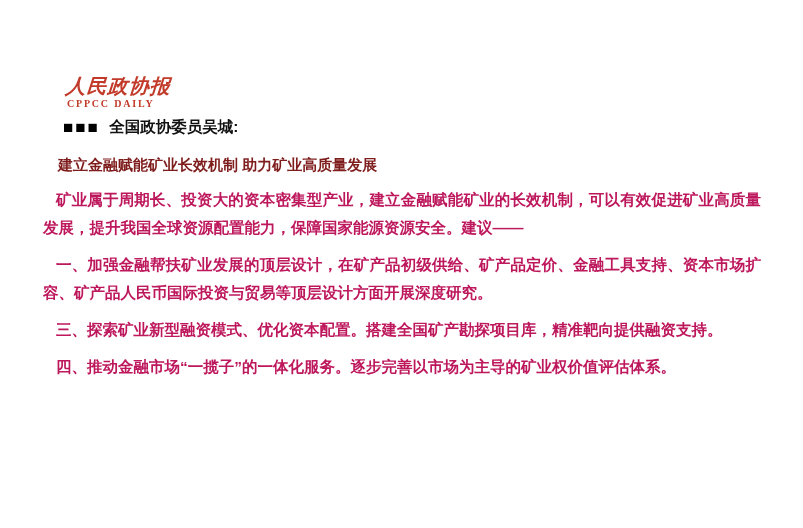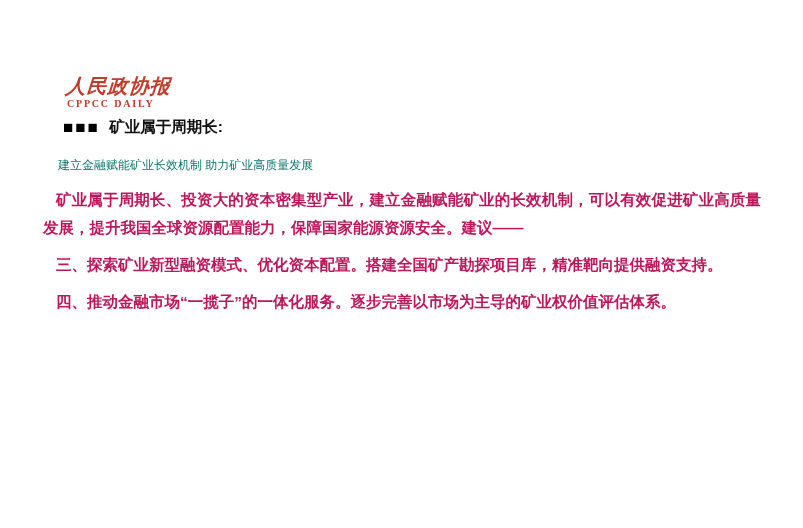--- a/index.html
+++ b/index.html
@@ -55,23 +55,23 @@
     font-size: 17px;
     letter-spacing: 2px;
     color: #000000;
     vertical-align: -1px;
   }
   .kicker-text {
     margin-left: 5px;
   }
   .article-title {
     margin: 13px 0 0 15px;
-    font-size: 12px;
-    font-weight: normal;
-    color: #0f766e;
+    font-size: 15px;
+    font-weight: bold;
+    color: #7f1d1d;
     line-height: 24px;
   }
   .article-body {
     margin-top: 1px;
   }
   .article-body p {
     margin: 9px 0;
     text-indent: 13px;
     font-size: 15.5px;
     font-weight: bold;
@@ -86,24 +86,25 @@
 
 <div class="page">
 
   <div class="masthead">
     <span class="logo-cn">人民政协报</span>
     <span class="logo-en">CPPCC DAILY</span>
   </div>
 
   <div class="kicker">
     <span class="kicker-marker">■■■</span>
-    <span class="kicker-text">矿业属于周期长:</span>
+    <span class="kicker-text">全国政协委员吴城:</span>
   </div>
 
   <div class="article-title">建立金融赋能矿业长效机制 助力矿业高质量发展</div>
 
   <div class="article-body">
     <p>矿业属于周期长、投资大的资本密集型产业，建立金融赋能矿业的长效机制，可以有效促进矿业高质量发展，提升我国全球资源配置能力，保障国家能源资源安全。建议——</p>
+    <p>一、加强金融帮扶矿业发展的顶层设计，在矿产品初级供给、矿产品定价、金融工具支持、资本市场扩容、矿产品人民币国际投资与贸易等顶层设计方面开展深度研究。</p>
     <p>三、探索矿业新型融资模式、优化资本配置。搭建全国矿产勘探项目库，精准靶向提供融资支持。</p>
     <p>四、推动金融市场“一揽子”的一体化服务。逐步完善以市场为主导的矿业权价值评估体系。</p>
   </div>
 
 </div>
 
 </body></html>

